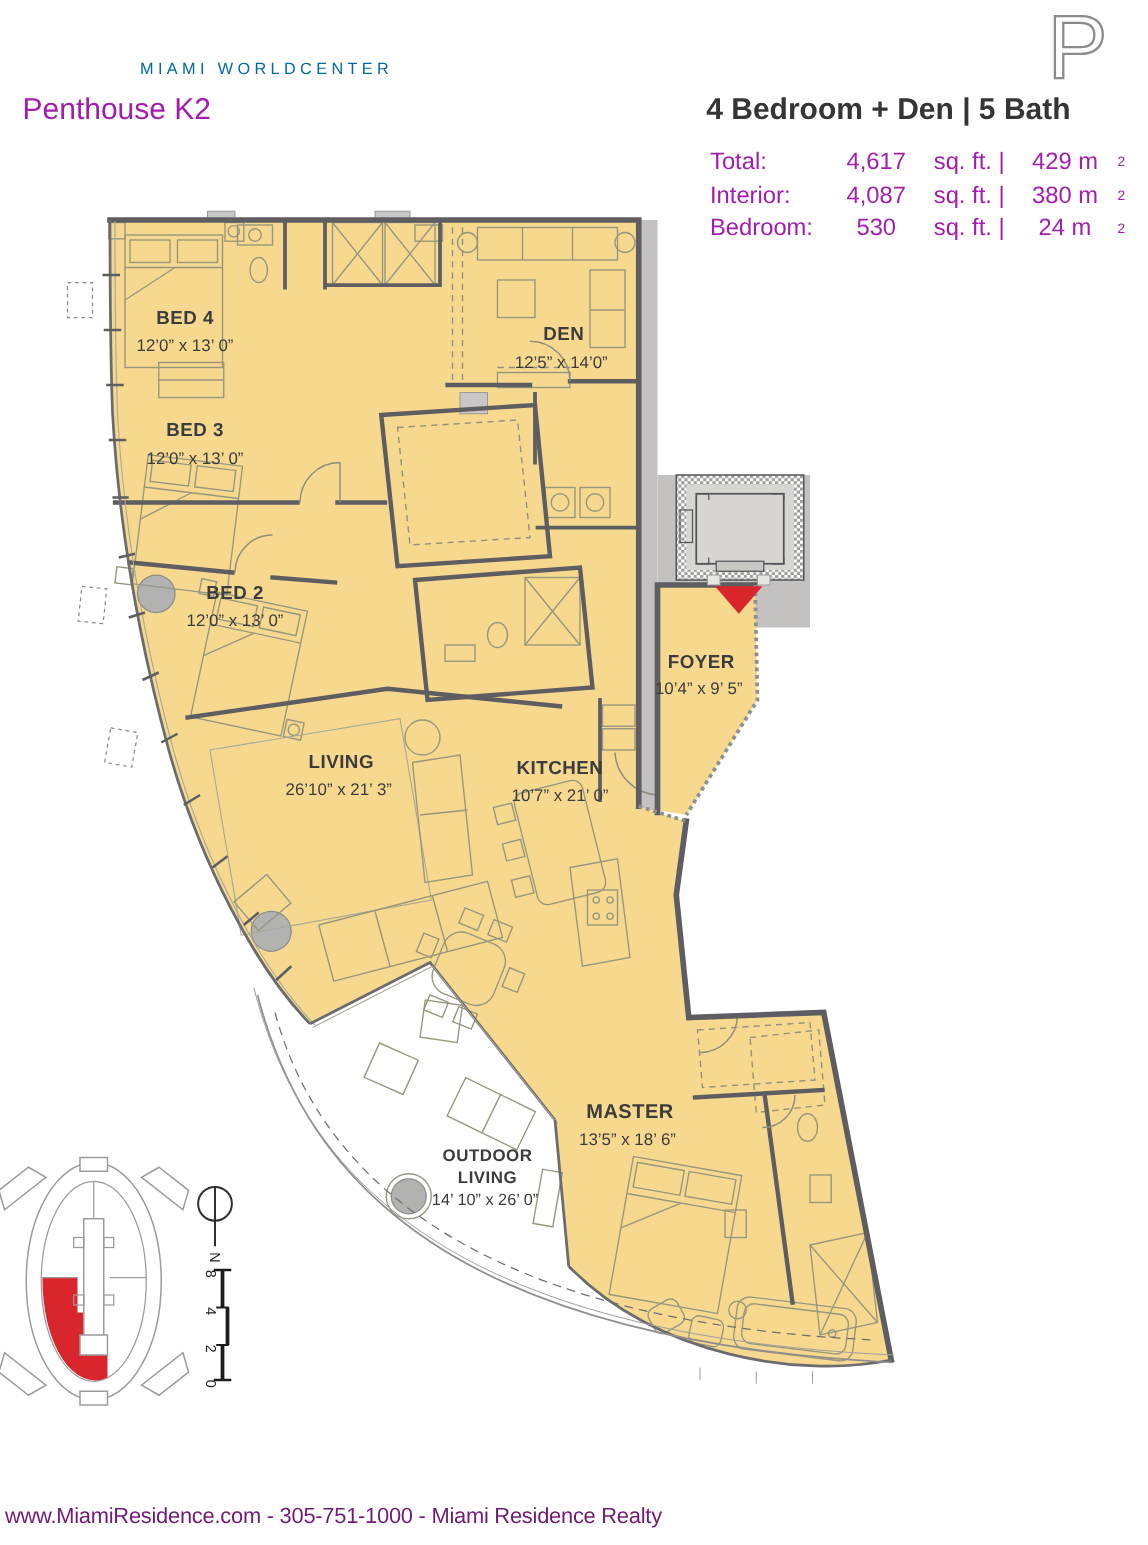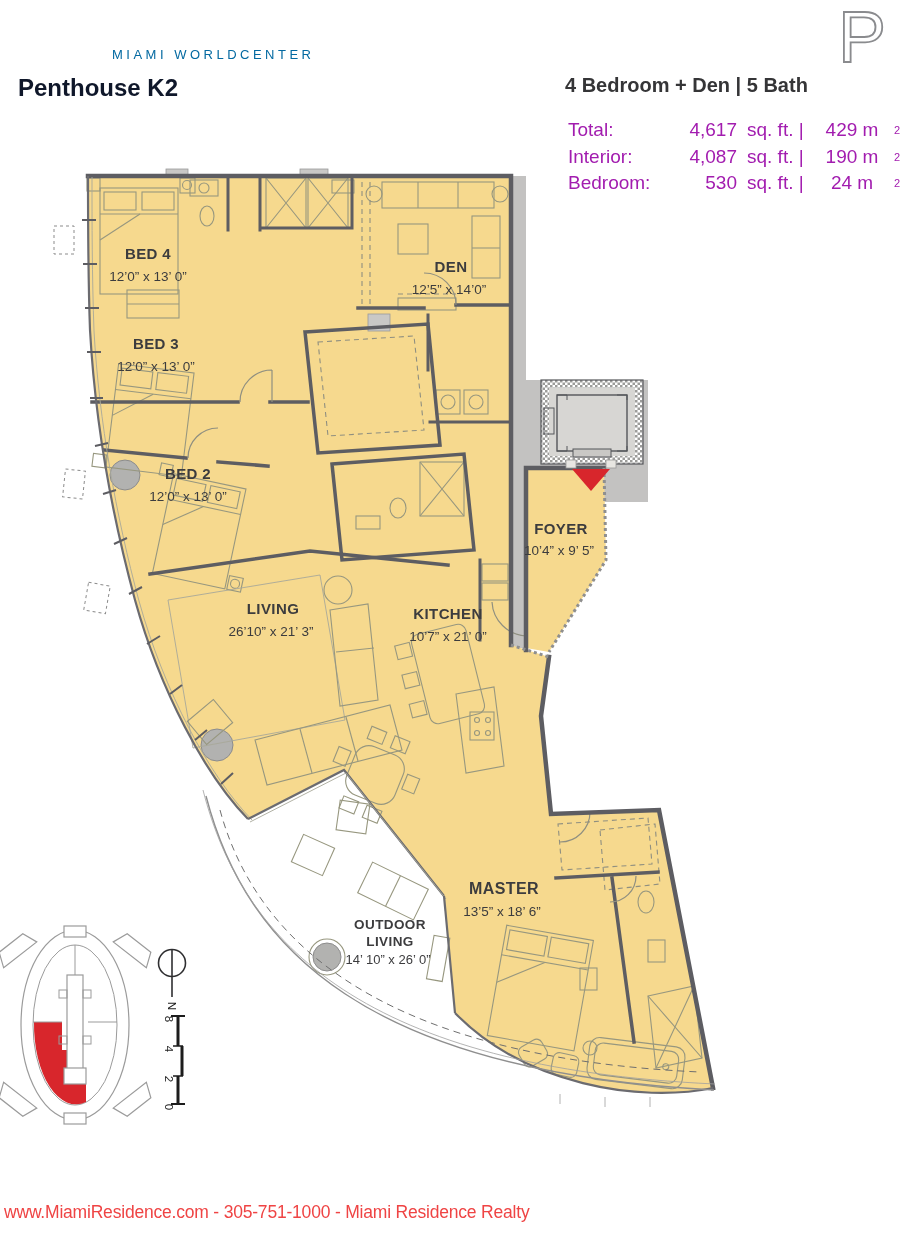--- a/index.html
+++ b/index.html
@@ -1,28 +1,28 @@
 <!DOCTYPE html>
 <html><head>
 <meta charset="utf-8">
 <style>
   html,body{margin:0;padding:0;background:#fff}
   .page{position:relative;width:918px;height:1236px;background:#fff;overflow:hidden;
         font-family:"Liberation Sans",sans-serif;color:#2e2e30}
   .brand{position:absolute;left:22px;top:6px;font-size:33px;letter-spacing:12px;color:#7e7f82;font-weight:400}
   .brand-sub{position:absolute;left:112px;top:47px;font-size:13px;letter-spacing:3.5px;color:#0369a1}
-  .plan-name{position:absolute;left:18px;top:74px;font-size:24px;font-weight:700;color:#0f172a}
-  .plan-type{position:absolute;left:565px;top:74px;font-size:20px;font-weight:700;color:#353537}
+  .plan-name{position:absolute;left:18px;top:74px;font-size:24px;font-weight:400;color:#a21caf}
+  .plan-type{position:absolute;left:565px;top:74px;font-size:24px;font-weight:700;color:#353537}
   .stats{position:absolute;left:568px;top:117px;display:grid;
          grid-template-columns:97px 72px 78px 74px 18px;font-size:19px;line-height:26.5px;color:#a21caf}
-  .s-val{text-align:right}
+  .s-val{text-align:center}
   .s-unit{padding-left:10px}
   .s-met{text-align:center}
   .s-sup{font-size:11px;padding-left:5px;vertical-align:super;line-height:26.5px}
-  .footer{position:absolute;left:4px;top:1202px;font-size:17.5px;color:#ef4444;letter-spacing:-0.2px}
+  .footer{position:absolute;left:4px;top:1202px;font-size:17.5px;color:#701a75;letter-spacing:-0.2px}
   .logo-p{position:absolute;right:14px;top:2px}
   .plan-svg{position:absolute;left:0;top:0}
   
   .yellow{fill:#F6D98E}
   .gray{fill:#C3C2C1}
   .graysq{fill:#C9C8C6;stroke:#9a9a9a;stroke-width:.8}
   .col{fill:#B2B2B0;stroke:#8c8c8c;stroke-width:1}
   .wall{stroke:#5D5D62;fill:none;stroke-linecap:square}
   .w45{stroke-width:4.5}.w35{stroke-width:3.5}.w3{stroke-width:3}
   .win{stroke:#6B6B70;stroke-width:2.2;fill:none}
@@ -398,21 +398,21 @@
   <div class="stats">
     <span>Total:</span>
     <span class="s-val">4,617</span>
     <span class="s-unit">sq. ft. |</span>
     <span class="s-met">429 m</span>
     <span class="s-sup">2</span>
 
     <span>Interior:</span>
     <span class="s-val">4,087</span>
     <span class="s-unit">sq. ft. |</span>
-    <span class="s-met">190 m</span>
+    <span class="s-met">380 m</span>
     <span class="s-sup">2</span>
 
     <span>Bedroom:</span>
     <span class="s-val">530</span>
     <span class="s-unit">sq. ft. |</span>
     <span class="s-met">24 m</span>
     <span class="s-sup">2</span>
   </div>
 
   <div class="footer">www.MiamiResidence.com  -  305-751-1000  -  Miami Residence Realty</div>

